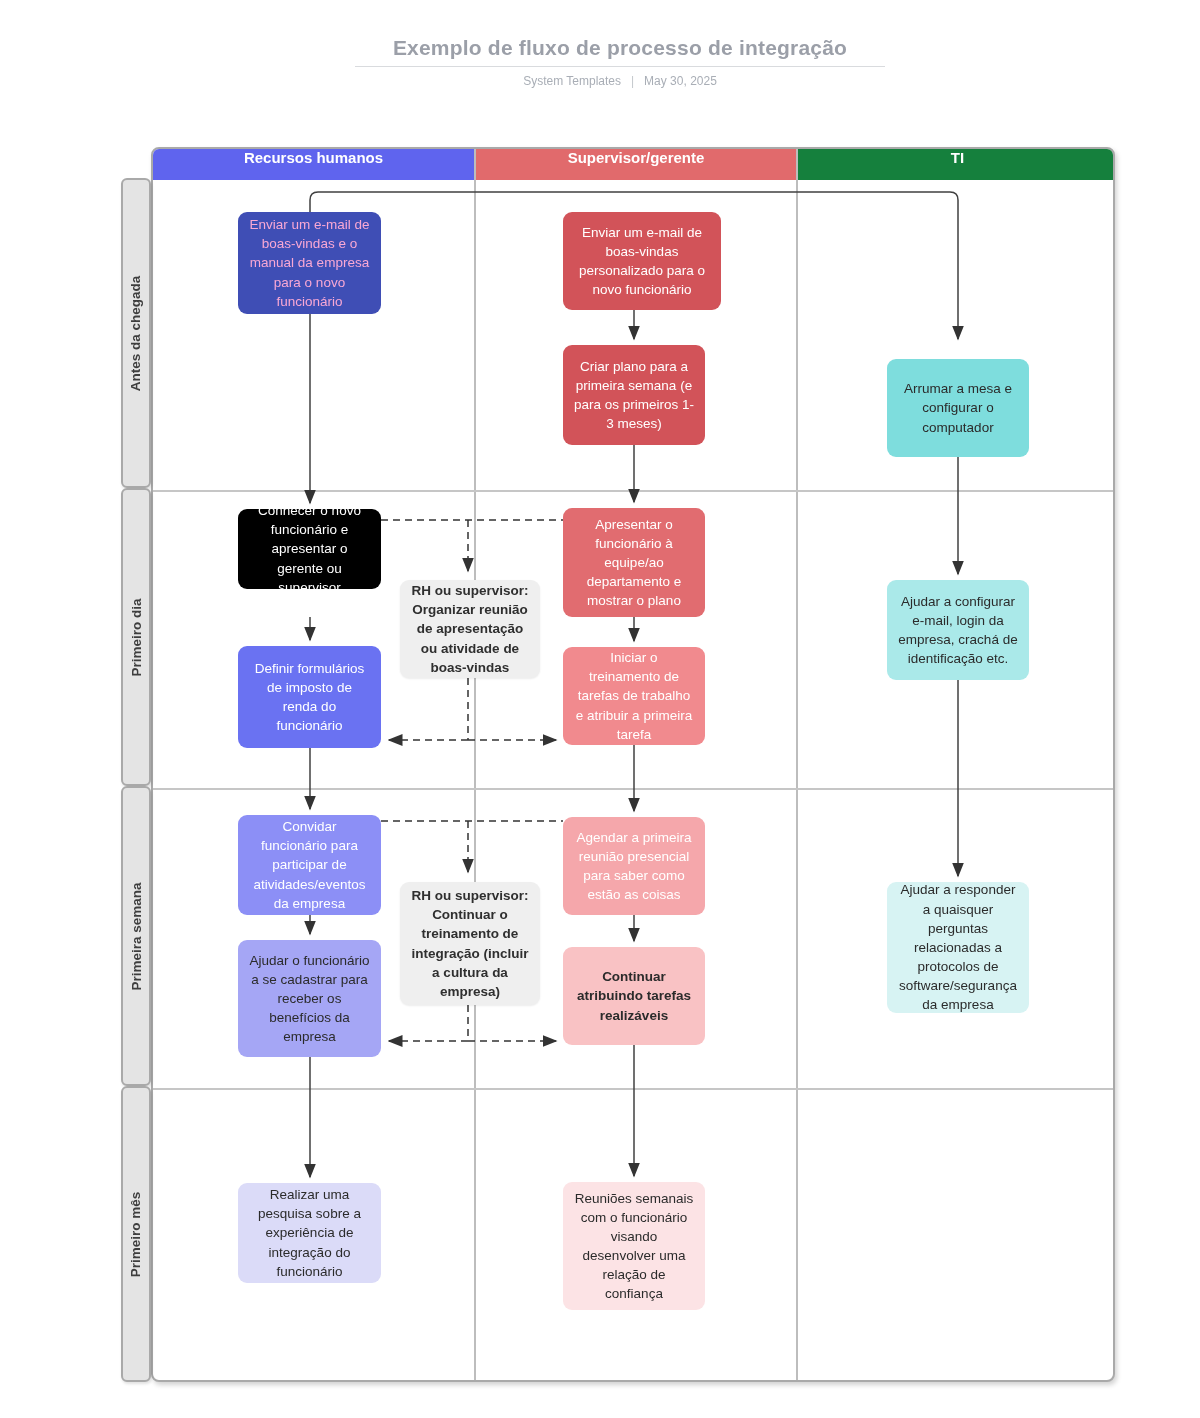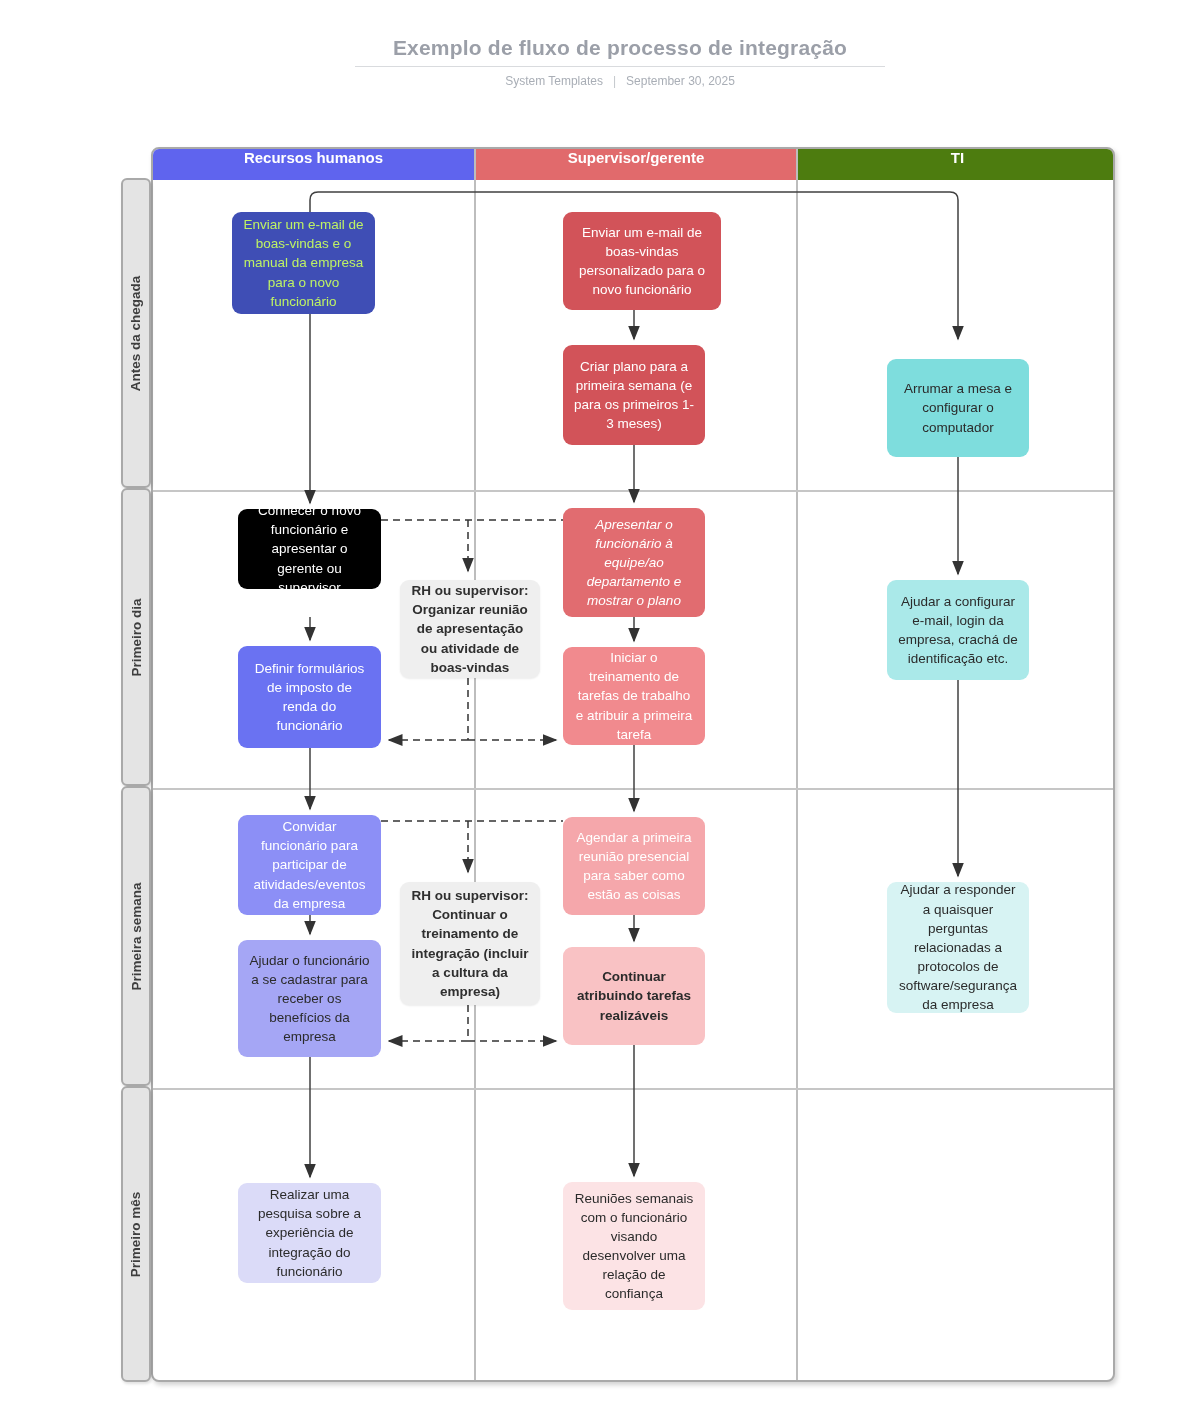--- a/index.html
+++ b/index.html
@@ -45,36 +45,36 @@
 </head>
 <body>
 
 <div class="screen">
 
   <div class="title-wrap">
     <span class="doc-title">Exemplo de fluxo de processo de integração</span>
   </div>
   <div class="title-rule"></div>
   <div class="doc-sub">
-    <span>System Templates</span><span class="sep">|</span><span>September 30, 2025</span>
+    <span>System Templates</span><span class="sep">|</span><span>May 30, 2025</span>
   </div>
 
   <div class="pool">
     <div class="lane-div" style="left:321px;"></div>
     <div class="lane-div" style="left:643px;"></div>
     <div class="row-div" style="top:341px;"></div>
     <div class="row-div" style="top:639px;"></div>
     <div class="row-div" style="top:939px;"></div>
     <div class="lane-head" style="left: 0px; width: 321px; background: rgb(95, 100, 238);">
         <span>Recursos humanos</span>
       </div>
     <div class="lane-head" style="left: 323px; width: 320px; background: rgb(225, 106, 108);">
         <span>Supervisor/gerente</span>
       </div>
-    <div class="lane-head" style="left: 645px; width: 319px; background: #4d7c0f;">
+    <div class="lane-head" style="left: 645px; width: 319px; background: #15803d;">
         <span>TI</span>
       </div>
   </div>
 
   <div class="phase-cell" style="top:178px;height:310px;">
       <span>Antes da chegada</span>
     </div>
   <div class="phase-cell" style="top:488px;height:298px;">
       <span>Primeiro dia</span>
     </div>
@@ -114,30 +114,30 @@
     <path class="c-dash" d="M468,740 H389" marker-end="url(#arr)"></path>
     <path class="c-dash" d="M468,740 H556" marker-end="url(#arr)"></path>
 
     <path class="c-dash" d="M381,821 H563"></path>
     <path class="c-dash" d="M468,821 V872" marker-end="url(#arr)"></path>
     <path class="c-dash" d="M468,1005 V1041"></path>
     <path class="c-dash" d="M468,1041 H389" marker-end="url(#arr)"></path>
     <path class="c-dash" d="M468,1041 H556" marker-end="url(#arr)"></path>
   </svg>
 
-  <div class="task" style="left: 232px; top: 212px; width: 143px; height: 102px; background: rgb(63, 78, 181); color: #bef264;">Enviar um e-mail de boas-vindas e o manual da empresa para o novo funcionário</div>
+  <div class="task" style="left: 238px; top: 212px; width: 143px; height: 102px; background: rgb(63, 78, 181); color: #f9a8d4;">Enviar um e-mail de boas-vindas e o manual da empresa para o novo funcionário</div>
   <div class="task" style="left: 238px; top: 509px; width: 143px; height: 80px; background: #000000; color: rgb(255, 255, 255);">Conhecer o novo funcionário e apresentar o gerente ou supervisor</div>
   <div class="task" style="left: 238px; top: 646px; width: 143px; height: 102px; background: rgb(106, 114, 242); color: rgb(255, 255, 255);">Definir formulários de imposto de renda do funcionário</div>
   <div class="task" style="left: 238px; top: 815px; width: 143px; height: 100px; background: rgb(140, 143, 246); color: rgb(255, 255, 255);">Convidar funcionário para participar de atividades/eventos da empresa</div>
   <div class="task" style="left: 238px; top: 940px; width: 143px; height: 117px; background: rgb(165, 166, 245); color: rgb(43, 43, 43);">Ajudar o funcionário a se cadastrar para receber os benefícios da empresa</div>
   <div class="task" style="left: 238px; top: 1183px; width: 143px; height: 100px; background: rgb(219, 219, 248); color: rgb(43, 43, 43);">Realizar uma pesquisa sobre a experiência de integração do funcionário</div>
 
   <div class="task" style="left: 563px; top: 212px; width: 158px; height: 98px; background: rgb(210, 83, 89); color: rgb(255, 255, 255);">Enviar um e-mail de boas-vindas personalizado para o novo funcionário</div>
   <div class="task" style="left: 563px; top: 345px; width: 142px; height: 100px; background: rgb(210, 83, 89); color: rgb(255, 255, 255);">Criar plano para a primeira semana (e para os primeiros 1-3 meses)</div>
-  <div class="task" style="left: 563px; top: 508px; width: 142px; height: 109px; background: rgb(225, 108, 112); color: rgb(255, 255, 255); font-style: italic;">Apresentar o funcionário à equipe/ao departamento e mostrar o plano</div>
+  <div class="task" style="left: 563px; top: 508px; width: 142px; height: 109px; background: rgb(225, 108, 112); color: rgb(255, 255, 255);">Apresentar o funcionário à equipe/ao departamento e mostrar o plano</div>
   <div class="task" style="left: 563px; top: 647px; width: 142px; height: 98px; background: rgb(241, 138, 142); color: rgb(255, 255, 255);">Iniciar o treinamento de tarefas de trabalho e atribuir a primeira tarefa</div>
   <div class="task" style="left: 563px; top: 817px; width: 142px; height: 98px; background: rgb(245, 167, 171); color: rgb(255, 255, 255);">Agendar a primeira reunião presencial para saber como estão as coisas</div>
   <div class="task" style="left: 563px; top: 947px; width: 142px; height: 98px; background: rgb(249, 194, 196); color: rgb(43, 43, 43); font-weight: bold;">Continuar atribuindo tarefas realizáveis</div>
   <div class="task" style="left: 563px; top: 1182px; width: 142px; height: 128px; background: rgb(252, 227, 229); color: rgb(43, 43, 43);">Reuniões semanais com o funcionário visando desenvolver uma relação de confiança</div>
 
   <div class="task" style="left: 887px; top: 359px; width: 142px; height: 98px; background: rgb(126, 221, 221); color: rgb(43, 43, 43);">Arrumar a mesa e configurar o computador</div>
   <div class="task" style="left: 887px; top: 580px; width: 142px; height: 100px; background: rgb(170, 233, 233); color: rgb(43, 43, 43);">Ajudar a configurar e-mail, login da empresa, crachá de identificação etc.</div>
   <div class="task" style="left: 887px; top: 882px; width: 142px; height: 131px; background: rgb(215, 243, 243); color: rgb(43, 43, 43);">Ajudar a responder a quaisquer perguntas relacionadas a protocolos de software/segurança da empresa</div>
 
   <div class="task note" style="left: 400px; top: 580px; width: 140px; height: 98px; background: rgb(239, 239, 239); color: rgb(47, 47, 47);">RH ou supervisor: Organizar reunião de apresentação ou atividade de boas-vindas</div>

